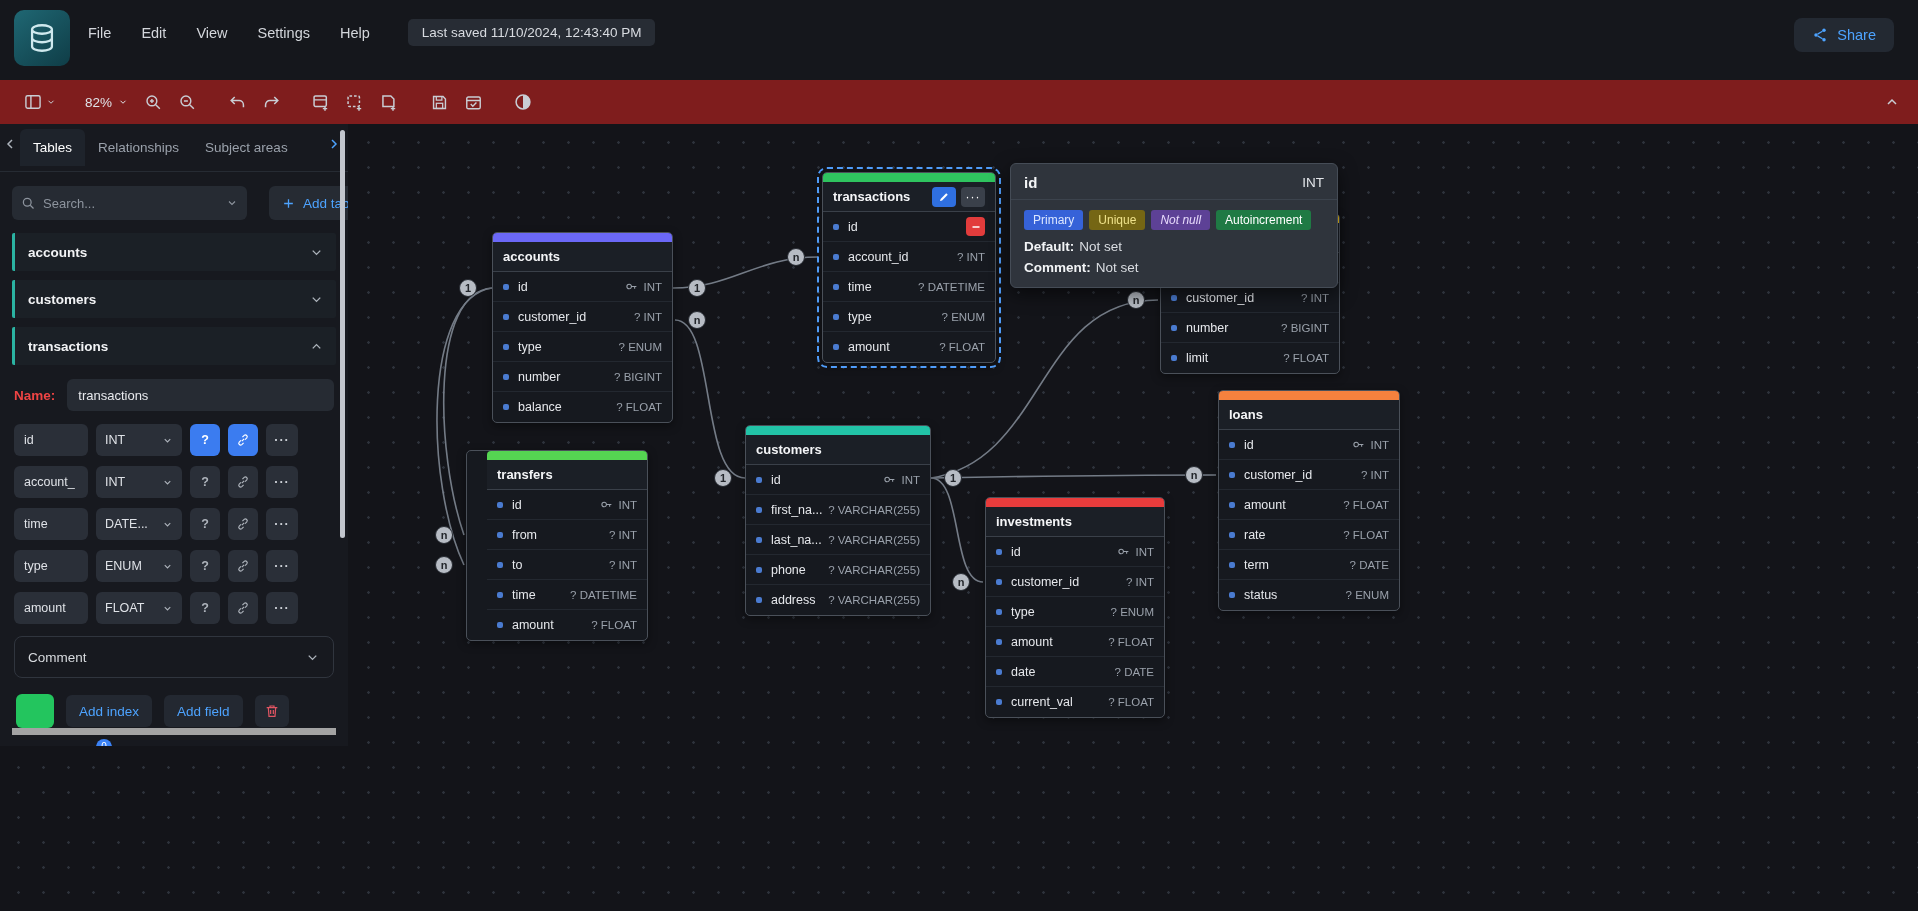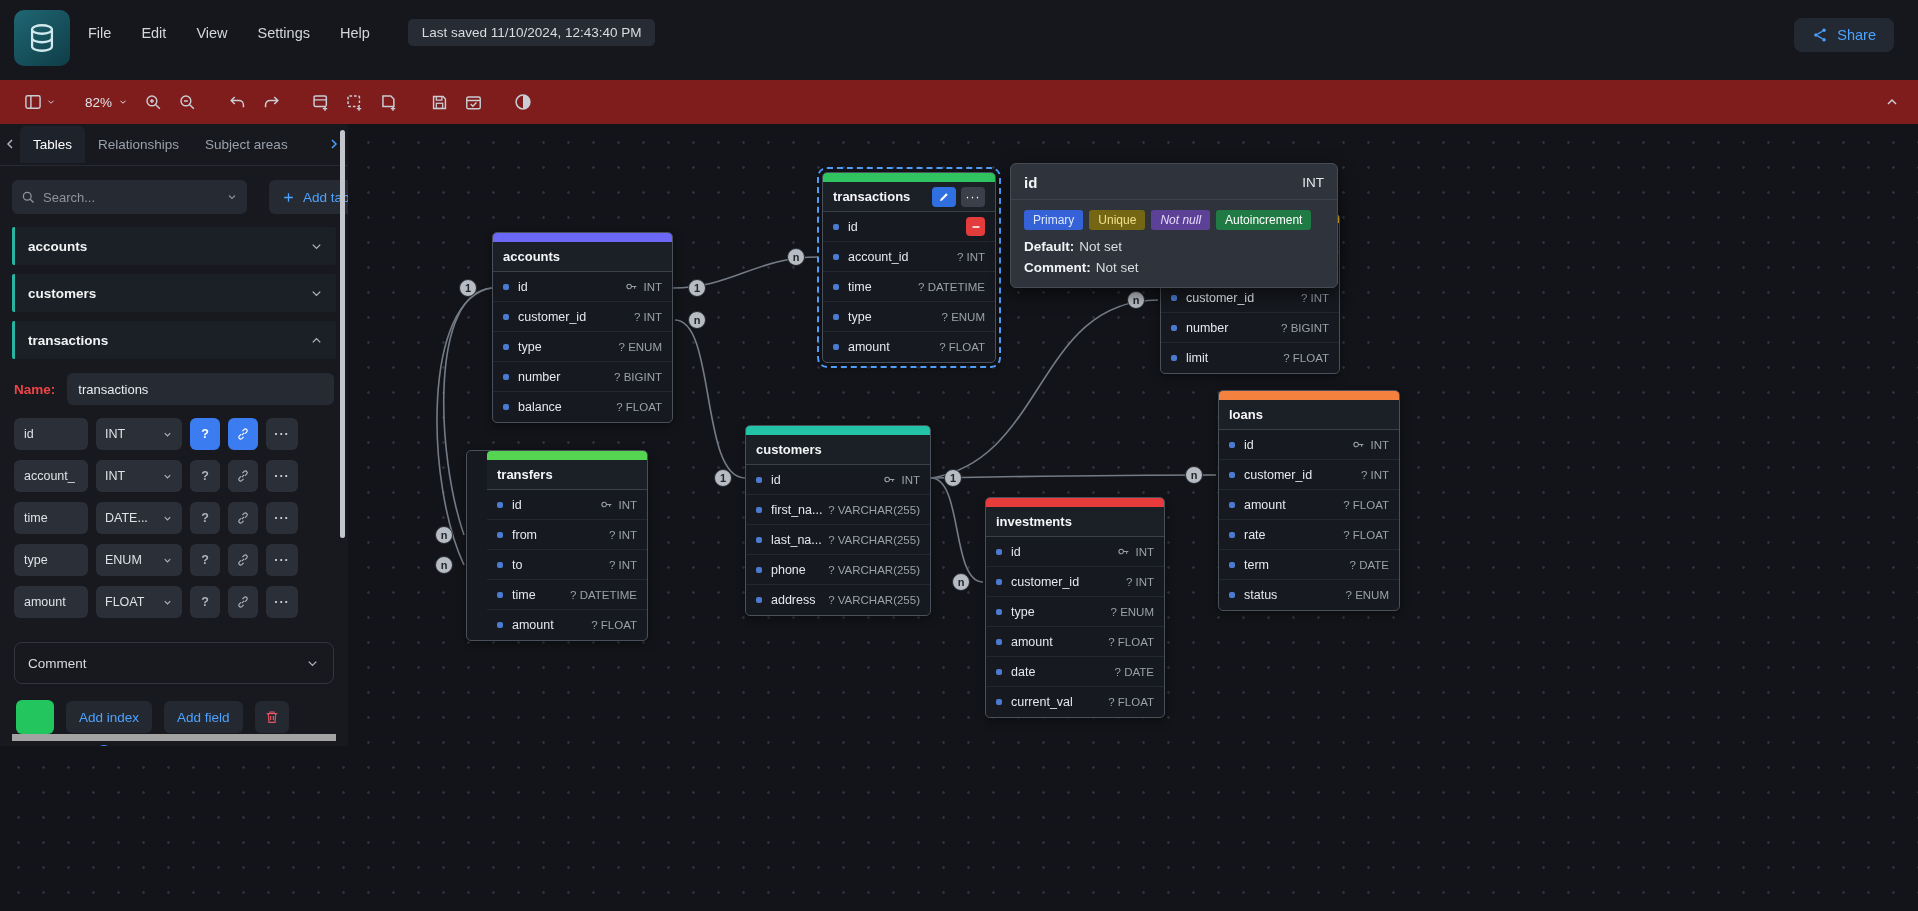--- a/index.html
+++ b/index.html
@@ -51,21 +51,21 @@
   .tt-name{font-size:15px;font-weight:bold;color:#f4f5f7}
   .tt-type{margin-left:auto;font-size:13.5px;color:#e3e6ea}
   .tt-badges{display:flex;gap:6px;padding:10px 13px 6px;flex-wrap:wrap}
   .badge{font-size:12px;padding:3px 9px;border-radius:3px;white-space:nowrap}
   .tt-line{padding:3px 13px;font-size:13.5px;color:#dadde2}
   .tt-line b{color:#f2f4f6;margin-right:5px}
   .tt-line:last-child{padding-bottom:12px}
 
   
   .sidebar{position:absolute;top:124px;left:0;width:348px;height:622px;background:#17191f;display:flex;flex-direction:column;z-index:20}
-  .tabs{height:42px;display:flex;align-items:center;border-bottom:1px solid #262b33;padding:0 24px 0 20px;position:relative;flex:0 0 auto}
+  .tabs{height:48px;display:flex;align-items:center;border-bottom:1px solid #262b33;padding:0 24px 0 20px;position:relative;flex:0 0 auto}
   .tab{padding:11px 13px;font-size:13.5px;color:#9aa1ab;white-space:nowrap}
   .tab.active{color:#fff;background:#1e232b;border-radius:6px 6px 0 0}
   .tab.clip{max-width:96px;overflow:hidden}
   .tabs .edge-chev{position:absolute;top:12px;color:#aeb4bc}
   .tabs .edge-chev.left{left:2px}
   .tabs .edge-chev.right{right:6px;color:#4da3ff}
   .side-scroll{flex:1;display:flex;flex-direction:column;padding:0 12px;overflow:hidden}
   .search-row{display:flex;gap:22px;padding:14px 0 4px;flex:0 0 auto}
   .search{flex:1;height:34px;background:#262b33;border-radius:6px;display:flex;align-items:center;padding:0 9px;gap:7px;color:#8d949e}
   .search input{flex:1;min-width:0;background:transparent;border:none;outline:none;color:#dfe2e7;font-size:13px}
@@ -78,21 +78,21 @@
   .name-row{display:flex;align-items:center;gap:12px;margin:4px 0 13px}
   .name-row label{font-size:13.5px;font-weight:bold;color:#ef4444}
   .name-input{flex:1;height:32px;background:#262b33;border:none;outline:none;border-radius:6px;color:#e8eaee;padding:0 11px;font-size:13px}
   .frow{display:flex;gap:8px;margin-bottom:10px}
   .chip{height:32px;background:#2a2f38;border-radius:6px;color:#dfe2e7;font-size:12.5px;display:flex;align-items:center;justify-content:center}
   .chip.name{width:74px;justify-content:flex-start;padding:0 10px}
   .chip.type{width:86px;justify-content:space-between;padding:0 9px}
   .chip.sq{width:30px;color:#aeb4bc;font-weight:bold}
   .chip.sq.blue{background:#3b7cf0;color:#fff}
   .chip.more{width:32px;color:#cdd1d7;letter-spacing:1px;font-weight:bold}
-  .comment-box{margin-top:24px;height:42px;border:1px solid #30353e;border-radius:8px;display:flex;align-items:center;padding:0 13px;color:#d7dade;font-size:13.5px}
+  .comment-box{margin-top:12px;height:42px;border:1px solid #30353e;border-radius:8px;display:flex;align-items:center;padding:0 13px;color:#d7dade;font-size:13.5px}
   .comment-box .chev{margin-left:auto;color:#aeb4bc}
   .bottom-row{display:flex;align-items:center;margin-top:16px;gap:12px}
   .swatch{width:38px;height:34px;border-radius:6px;margin-left:2px}
   .linkbtn{height:32px;padding:0 13px;background:#232831;border-radius:6px;color:#4da3ff;font-size:13.5px;display:flex;align-items:center}
   .trashbtn{width:34px;height:32px;background:#232831;border-radius:6px;color:#e25563;display:flex;align-items:center;justify-content:center}
   .issues-row{margin-top:auto;height:42px;border-top:7px solid #a3a3a3;display:flex;align-items:center;padding:0 14px 0 12px;gap:8px;flex:0 0 auto}
   .issues-label{font-size:13.5px;font-weight:bold;color:#eceef1}
   .issues-badge{min-width:16px;height:16px;border-radius:8px;background:#3b82f6;color:#fff;font-size:10px;display:flex;align-items:center;justify-content:center;position:relative;top:-6px;left:-4px;padding:0 4px}
   .issues-row .chev{margin-left:auto;color:#aeb4bc}
   .scroll-thumb{position:absolute;left:340px;top:130px;width:5px;height:408px;background:#c2c6cd;border-radius:3px;z-index:25}

